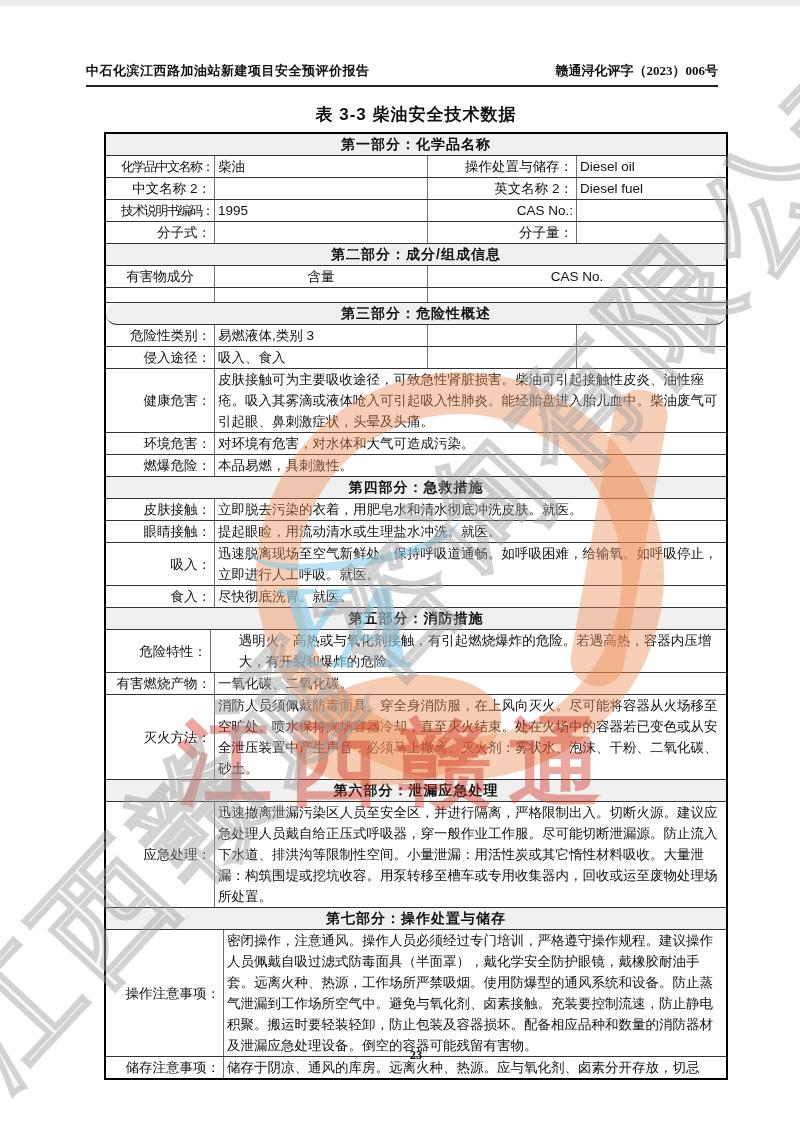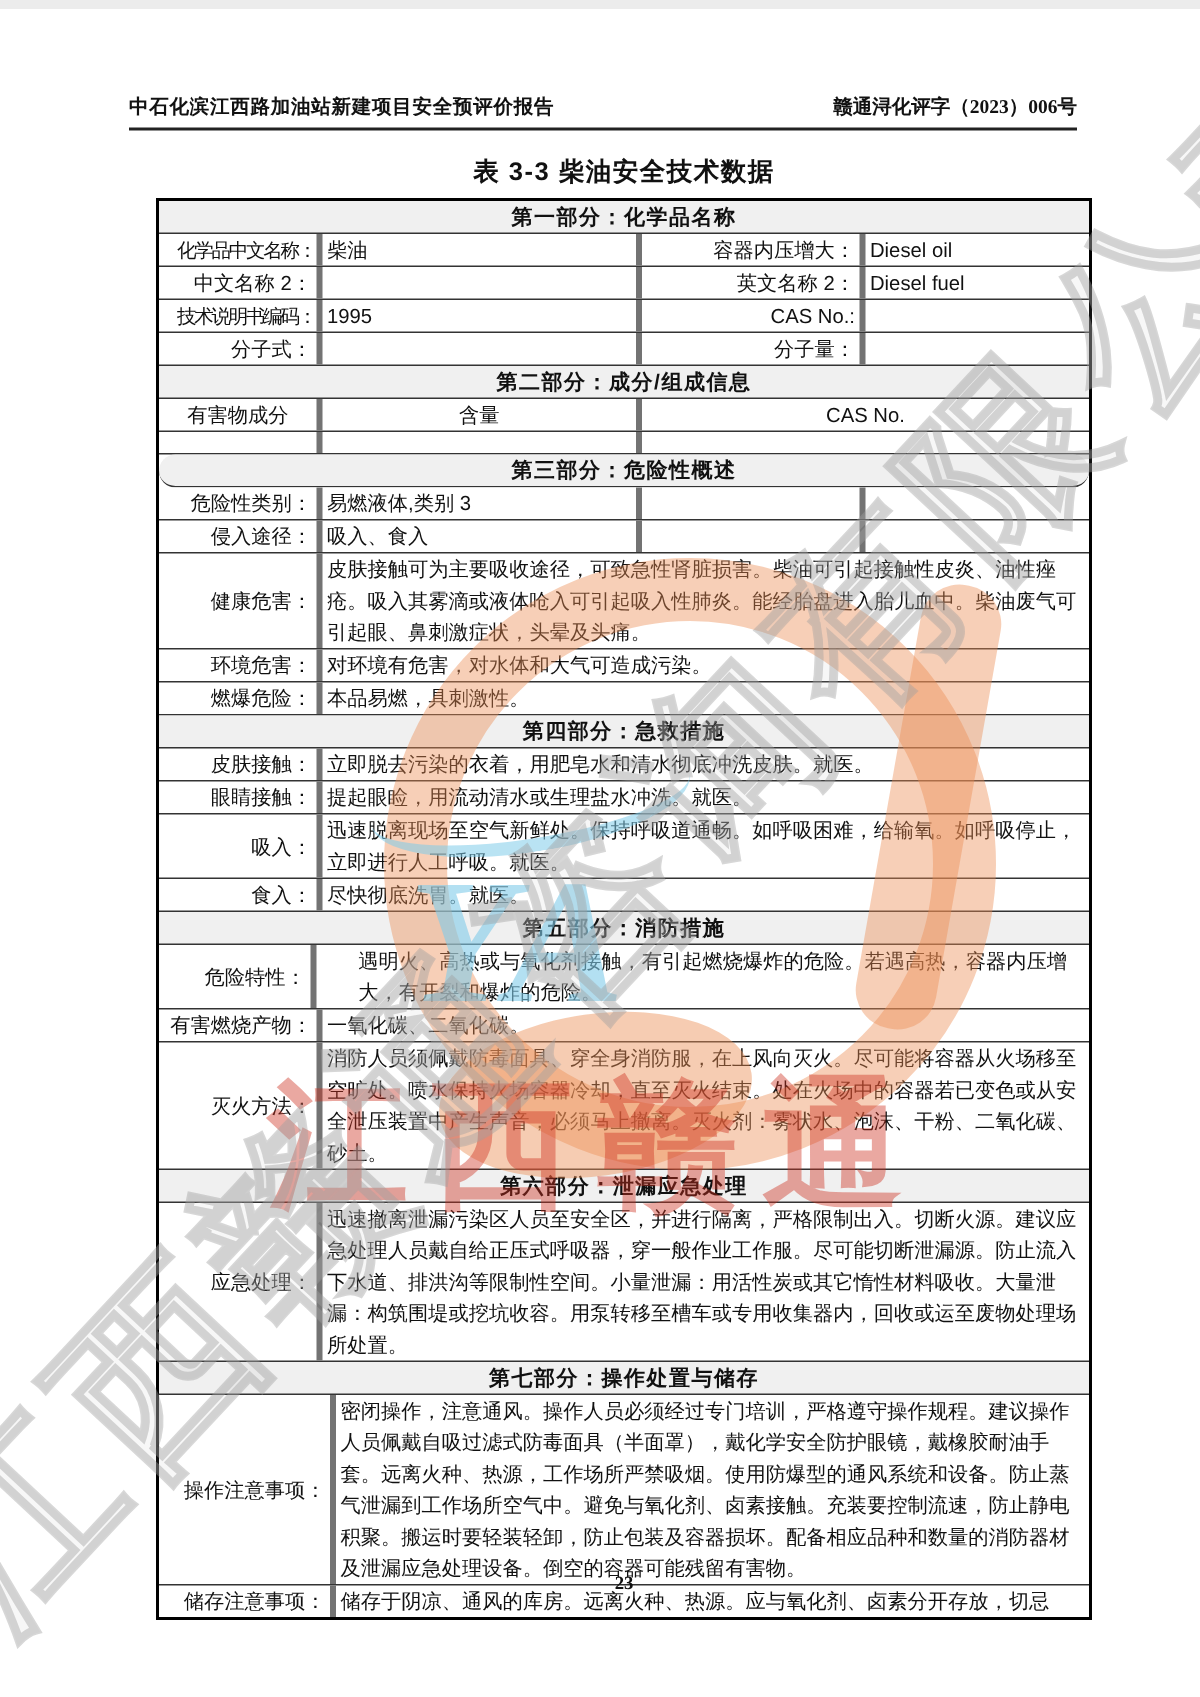--- a/index.html
+++ b/index.html
@@ -15,21 +15,21 @@
 
   .doc-title{position:absolute;left:106px;top:103px;width:620px;text-align:center;
              font-size:17px;font-weight:bold;letter-spacing:1px;}
 
   
   .sds{position:absolute;left:104px;top:132px;width:620px;border:2px solid #000;background:transparent;}
   .trow{display:flex;border-bottom:1px solid #333;box-sizing:content-box;}
   .trow:last-child{border-bottom:none;}
   .section{background:#f0f0f0;font-weight:bold;font-size:14px;justify-content:center;
            align-items:center;display:flex;letter-spacing:1px;}
-  .tcell{box-sizing:border-box;border-right:4px solid #737373;padding:0 3px;font-size:13.5px;
+  .tcell{box-sizing:border-box;border-right:1px solid #737373;padding:0 3px;font-size:13.5px;
          line-height:21px;display:flex;align-items:center;overflow:hidden;}
   .tcell:last-child{border-right:none;}
   .lbl{justify-content:flex-end;text-align:right;}
   .tight{font-size:13px;letter-spacing:-1.5px;padding:0 1px;}
   .ctr{justify-content:center;text-align:center;}
   .clipped{white-space:nowrap;}
   .val{justify-content:flex-start;text-align:left;}
 
   .page-num{position:absolute;left:106px;top:1048px;width:620px;text-align:center;
             font-size:12.5px;font-weight:bold;font-family:"Liberation Serif",serif;}
@@ -64,21 +64,21 @@
     <span class="hdr-right">赣通浔化评字（2023）006号</span>
   </div>
 
   <div class="doc-title">表 3-3 柴油安全技术数据</div>
 
   <div class="sds" id="sds-table">
       <div class="trow section" style="height: 21px;">第一部分：化学品名称</div>
       <div class="trow" style="height: 21px;">
         <div class="tcell lbl tight" style="width: 109px;">化学品中文名称：</div>
         <div class="tcell val" style="width: 213px;">柴油</div>
-        <div class="tcell lbl" style="width: 149px;">容器内压增大：</div>
+        <div class="tcell lbl" style="width: 149px;">操作处置与储存：</div>
         <div class="tcell val" style="width: 149px;">Diesel oil</div>
       </div>
       <div class="trow" style="height: 21px;">
         <div class="tcell lbl" style="width: 109px;">中文名称 2：</div>
         <div class="tcell val" style="width: 213px;"></div>
         <div class="tcell lbl" style="width: 149px;">英文名称 2：</div>
         <div class="tcell val" style="width: 149px;">Diesel fuel</div>
       </div>
       <div class="trow" style="height: 21px;">
         <div class="tcell lbl tight" style="width: 109px;">技术说明书编码：</div>

